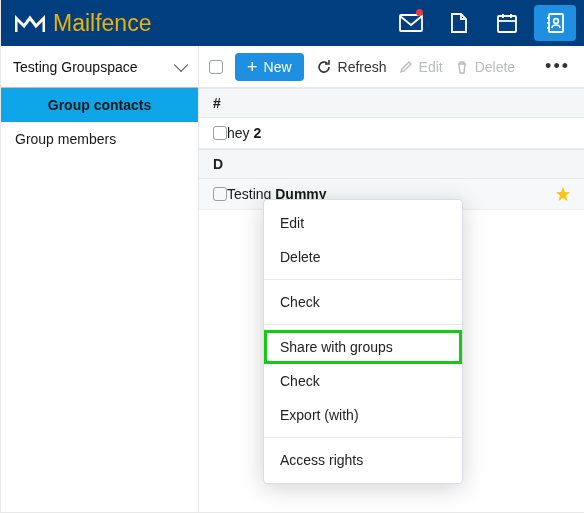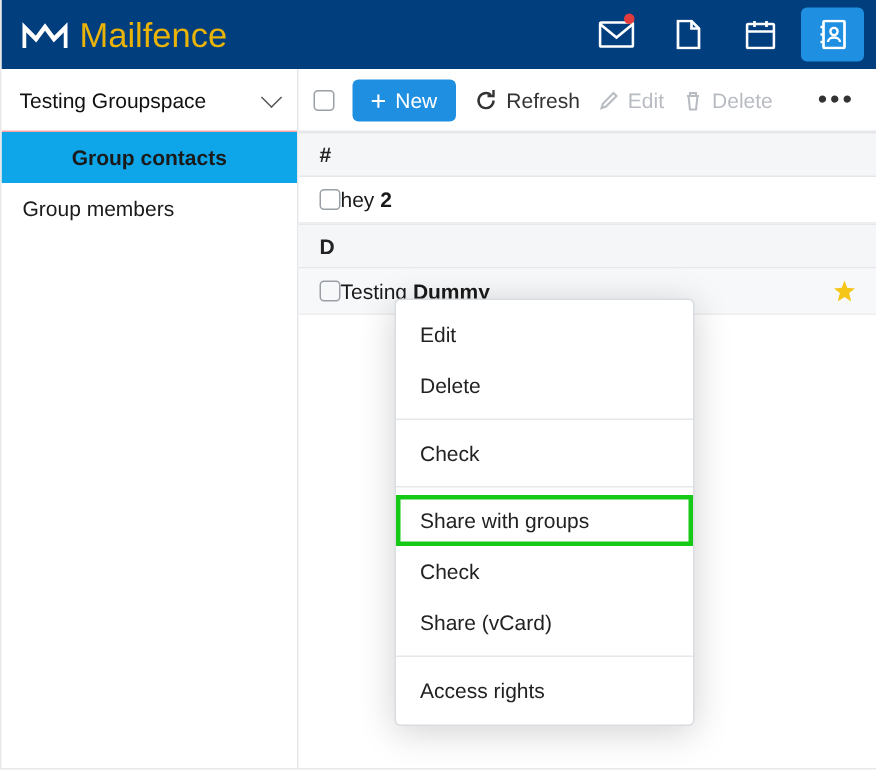--- a/index.html
+++ b/index.html
@@ -285,18 +285,18 @@
     </div>
 
     <div class="ctx">
       <div class="ctx-item">Edit</div>
       <div class="ctx-item">Delete</div>
       <div class="ctx-sep"></div>
       <div class="ctx-item">Check</div>
       <div class="ctx-sep"></div>
       <div class="ctx-item highlighted">Share with groups</div>
       <div class="ctx-item">Check</div>
-      <div class="ctx-item">Share (vCard)</div>
+      <div class="ctx-item">Export (with)</div>
       <div class="ctx-sep"></div>
       <div class="ctx-item">Access rights</div>
     </div>
   </div>
 </div>
 
 </body></html>

